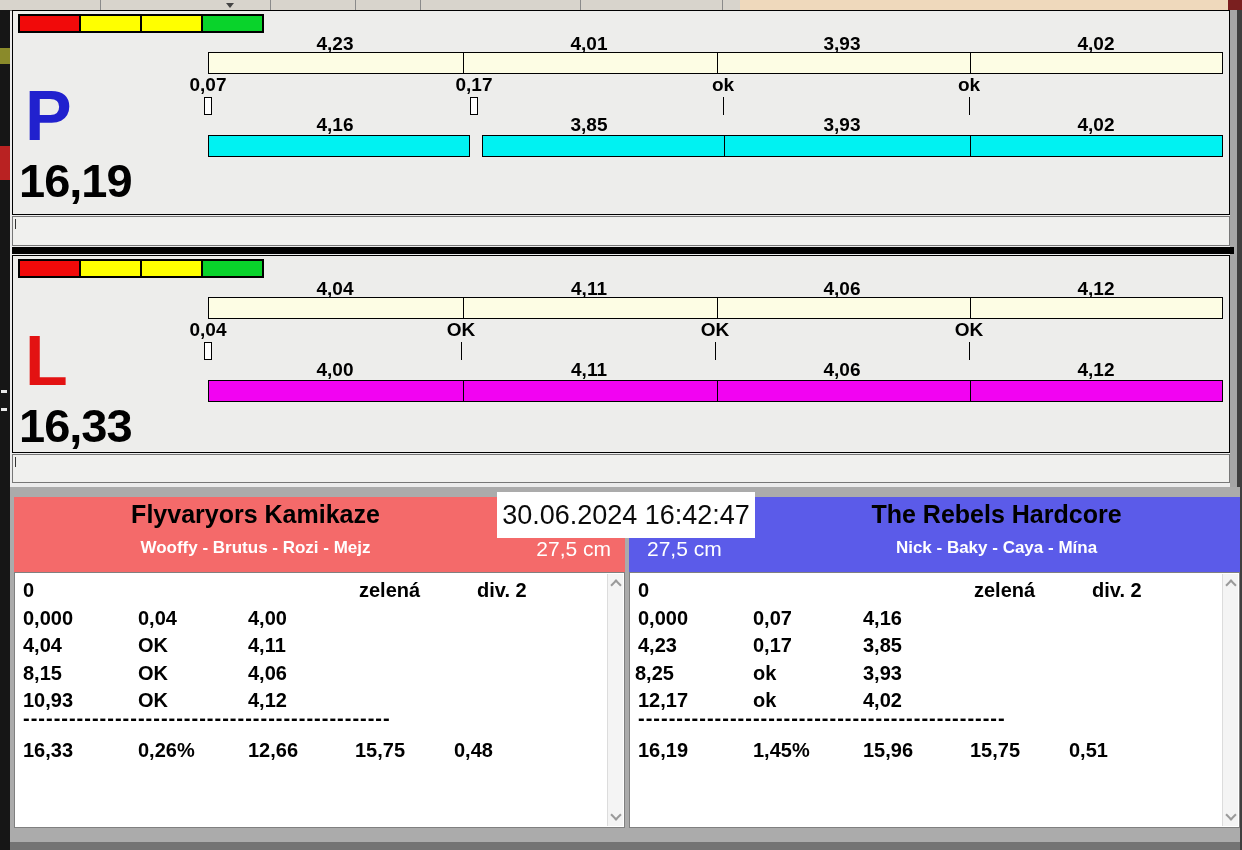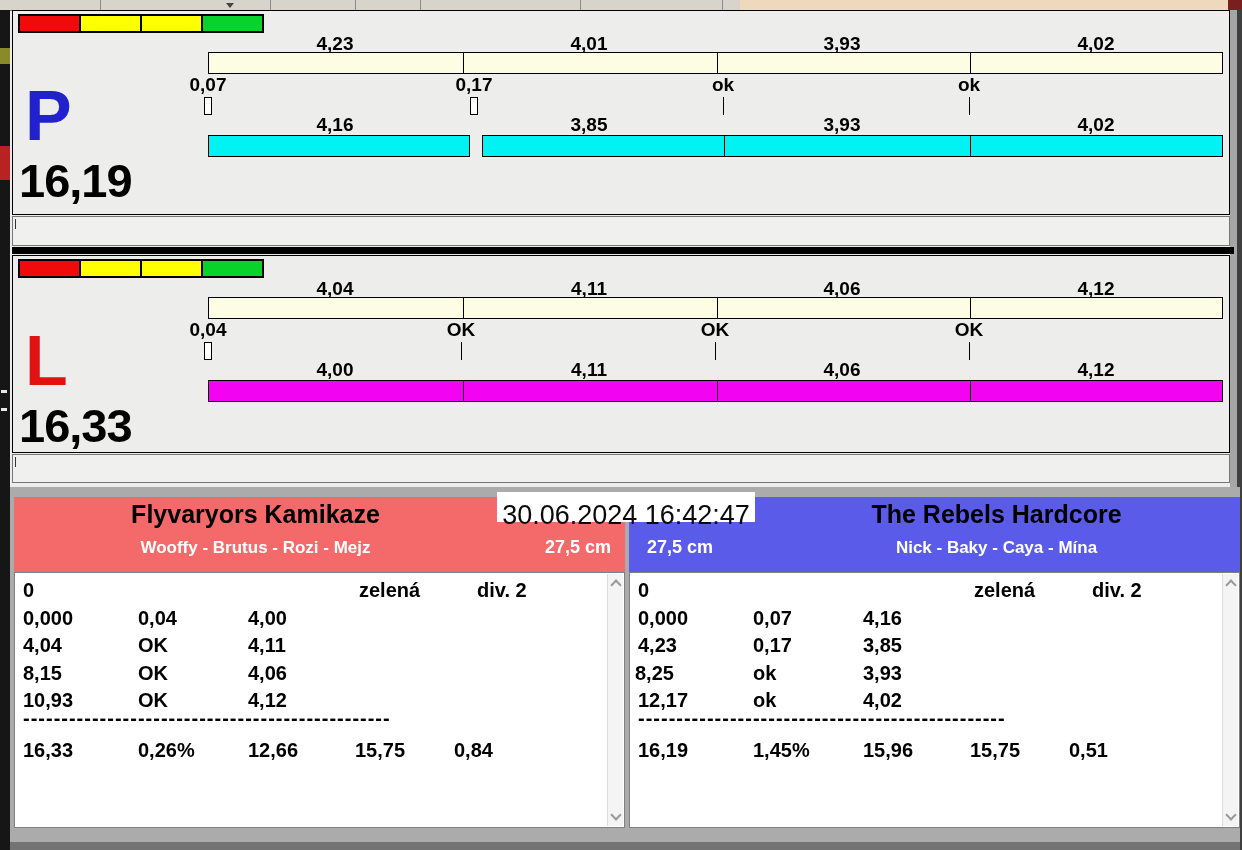--- a/index.html
+++ b/index.html
@@ -41,31 +41,31 @@
   .gapstrip::before{content:"";position:absolute;left:2px;top:2px;width:1px;height:10px;background:#333;}
   .thickbar{position:absolute;left:12px;top:247px;width:1222px;height:7px;background:#000;}
 
   
   .bottom{position:absolute;left:10px;top:487px;width:1230px;height:363px;background:#ABABAB;border-bottom:8px solid #737373;box-sizing:border-box;}
   .panel{position:absolute;top:10px;width:611px;height:331px;}
   .phead{position:absolute;left:0;top:0;right:0;height:75px;}
   .phead.red{background:#F46A6A;} .phead.blue{background:#5B5BE9;}
   .tname{position:absolute;top:3px;font-size:25px;font-weight:bold;color:#000;text-align:center;}
   .tdogs{position:absolute;top:41px;font-size:17px;font-weight:bold;color:#fff;text-align:center;}
-  .theight{position:absolute;top:40px;font-size:18px;font-weight:bold;color:#fff;}
+  .theight{position:absolute;top:40px;font-size:21px;font-weight:normal;color:#fff;}
   .pbody{position:absolute;left:0;top:75px;right:0;bottom:0;background:#fff;border:1px solid #808080;box-sizing:border-box;}
   .trow{position:absolute;left:0;right:0;height:26px;}
   .tc{position:absolute;font-size:20px;font-weight:bold;color:#000;white-space:nowrap;line-height:26px;}
   .sep .tc{letter-spacing:1px;}
   .scrollbar{position:absolute;right:1px;top:1px;bottom:1px;width:15px;background:#F4F4F4;border-left:1px solid #DCDCDC;}
   .arr{position:absolute;left:3px;width:9px;height:9px;}
   .arr::before{content:"";position:absolute;left:1px;width:6px;height:6px;border-left:2px solid #9a9a9a;border-top:2px solid #9a9a9a;}
   .arr.up{top:5px;} .arr.up::before{top:2px;transform:rotate(45deg);}
   .arr.dn{bottom:5px;} .arr.dn::before{top:-1px;transform:rotate(225deg);}
-  .datebox{position:absolute;left:487px;top:5px;width:258px;height:30px;background:#fff;color:#0a0a0a;font-size:27px;text-align:center;line-height:46px;white-space:nowrap;}
+  .datebox{position:absolute;left:487px;top:5px;width:258px;height:46px;background:#fff;color:#0a0a0a;font-size:27px;text-align:center;line-height:46px;white-space:nowrap;}
 </style>
 </head>
 <body>
 
 <div id="screen">
 
   <div class="topstrip">
     <i class="tick" style="left:100px"></i>
     <i class="tick" style="left:270px"></i>
     <i class="tick" style="left:355px"></i>
@@ -205,21 +205,21 @@
           <span class="tc" style="left:233px">4,12</span>
         </div>
         <div class="trow sep" style="top:132px">
           <span class="tc" style="left:8px">------------------------------------------------</span>
         </div>
         <div class="trow" style="top:164px">
           <span class="tc" style="left:8px">16,33</span>
           <span class="tc" style="left:123px">0,26%</span>
           <span class="tc" style="left:233px">12,66</span>
           <span class="tc" style="left:340px">15,75</span>
-          <span class="tc" style="left:439px">0,84</span>
+          <span class="tc" style="left:439px">0,48</span>
         </div>
         <div class="scrollbar">
           <span class="arr up"></span>
           <span class="arr dn"></span>
         </div>
       </div>
     </div>
 
     <div class="panel" style="left:619px">
       <div class="phead blue">

